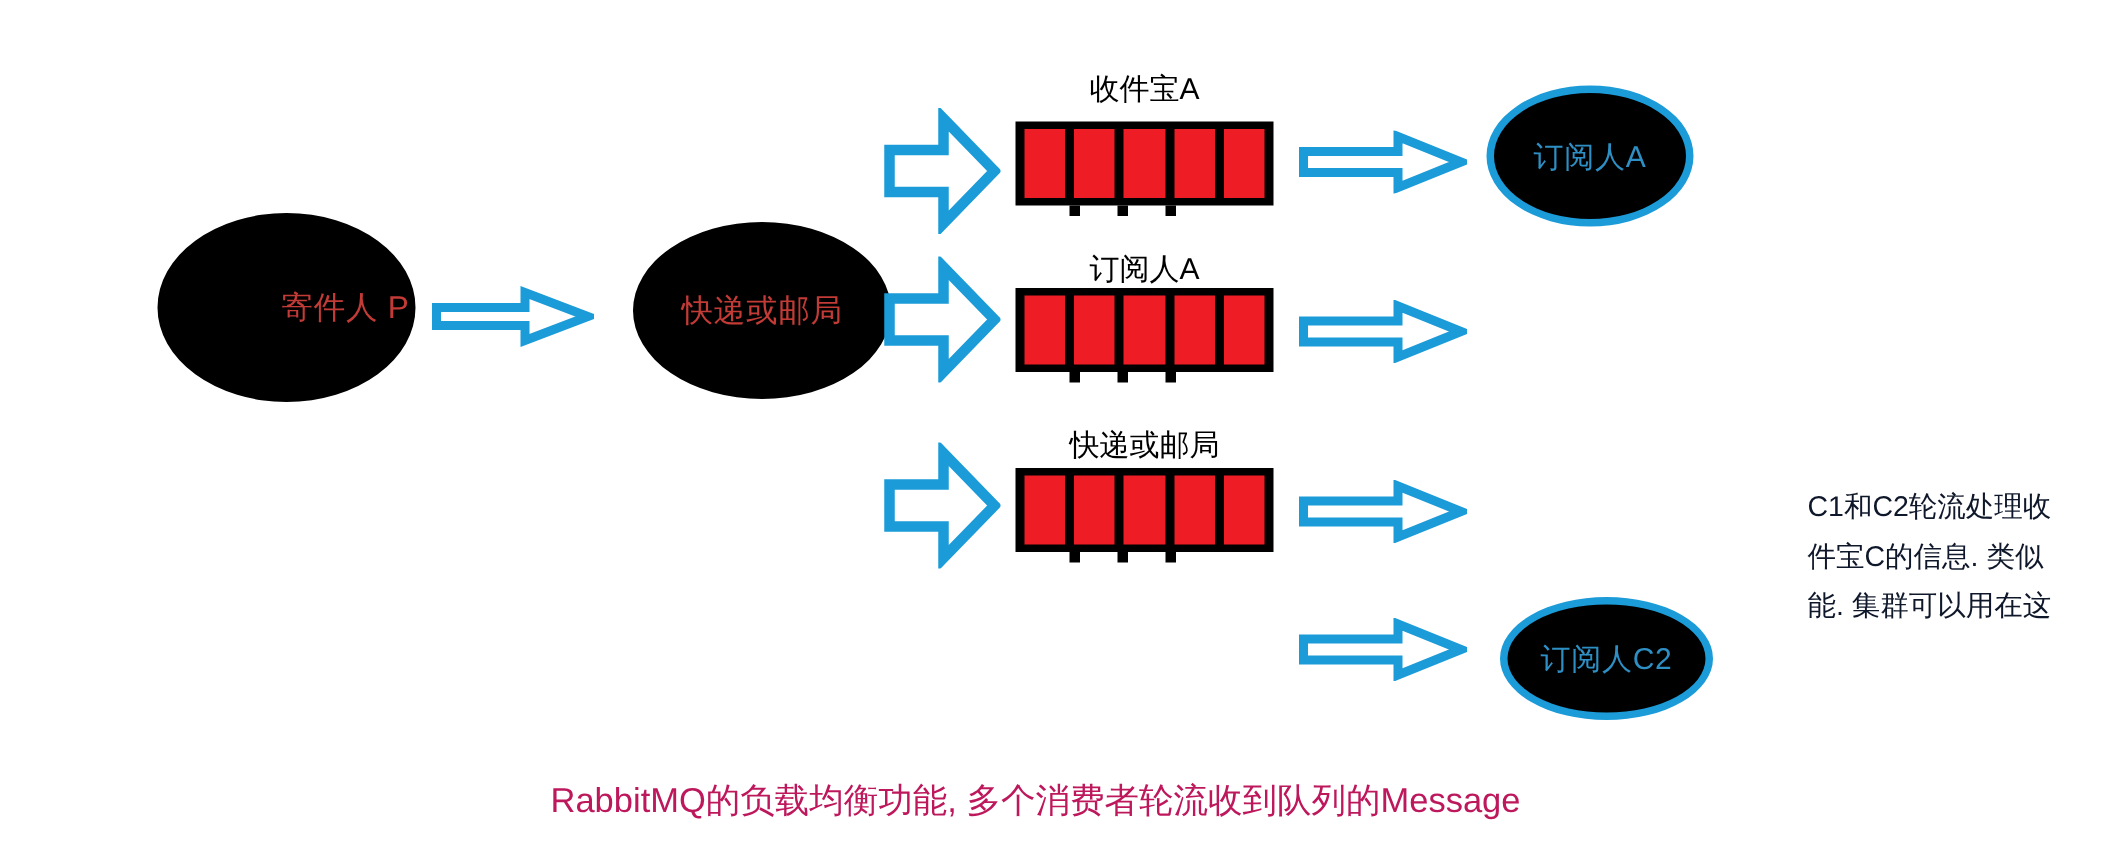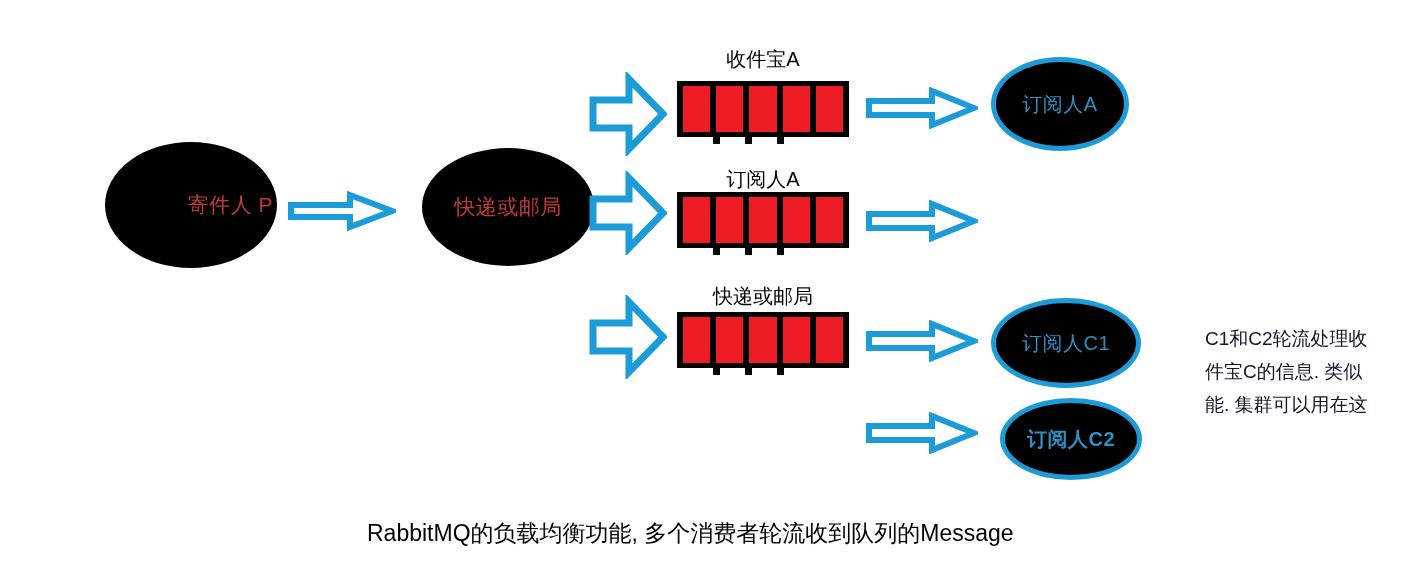--- a/index.html
+++ b/index.html
@@ -90,21 +90,21 @@
   
   .note {
     position: absolute;
     color: #0f172a;
     font-size: 19px;
     line-height: 33px;
     width: 180px;
   }
   .caption {
     position: absolute;
-    color: #000000;
+    color: #be185d;
     font-size: 23px;
     white-space: nowrap;
   }
 </style>
 </head>
 <body>
 
 <div id="stage">
 
   <div class="ellipse ellipse-black" style="left:105px; top:142px; width:172px; height:126px;justify-content:flex-end;">
@@ -200,31 +200,28 @@
       <div class="foot" style="left:100px;"></div>
     </div>
   </div>
 
   <div class="arrow" style="left:866px; top:320px; width:112px; height:42px;">
     <svg viewBox="0 0 112 42" preserveAspectRatio="none">
       <path d="M3,14 L66,14 L66,4 L108,21 L66,38 L66,28 L3,28 Z" fill="#ffffff" stroke="#1B9BD8" stroke-width="6" stroke-linejoin="miter"></path>
     </svg>
   </div>
 
-  <div class="ellipse ellipse-blue" style="left:991px; top:298px; width:150px; height:90px;">
-    <span class="ellipse-label-blue">订阅人C1</span>
-  </div>
 
   <div class="arrow" style="left:866px; top:412px; width:112px; height:42px;">
     <svg viewBox="0 0 112 42" preserveAspectRatio="none">
       <path d="M3,14 L66,14 L66,4 L108,21 L66,38 L66,28 L3,28 Z" fill="#ffffff" stroke="#1B9BD8" stroke-width="6" stroke-linejoin="miter"></path>
     </svg>
   </div>
 
-  <div class="ellipse ellipse-blue" style="left:1000px; top:398px; width:142px; height:82px;font-weight:bold;">
+  <div class="ellipse ellipse-blue" style="left:1000px; top:398px; width:142px; height:82px;">
     <span class="ellipse-label-blue">订阅人C2</span>
   </div>
 
   <div class="note" style="left:1205px; top:322px;">
     <div>C1和C2轮流处理收</div>
     <div>件宝C的信息. 类似</div>
     <div>能. 集群可以用在这</div>
   </div>
 
   <div class="caption" style="left:367px; top:518px;">RabbitMQ的负载均衡功能, 多个消费者轮流收到队列的Message</div>

